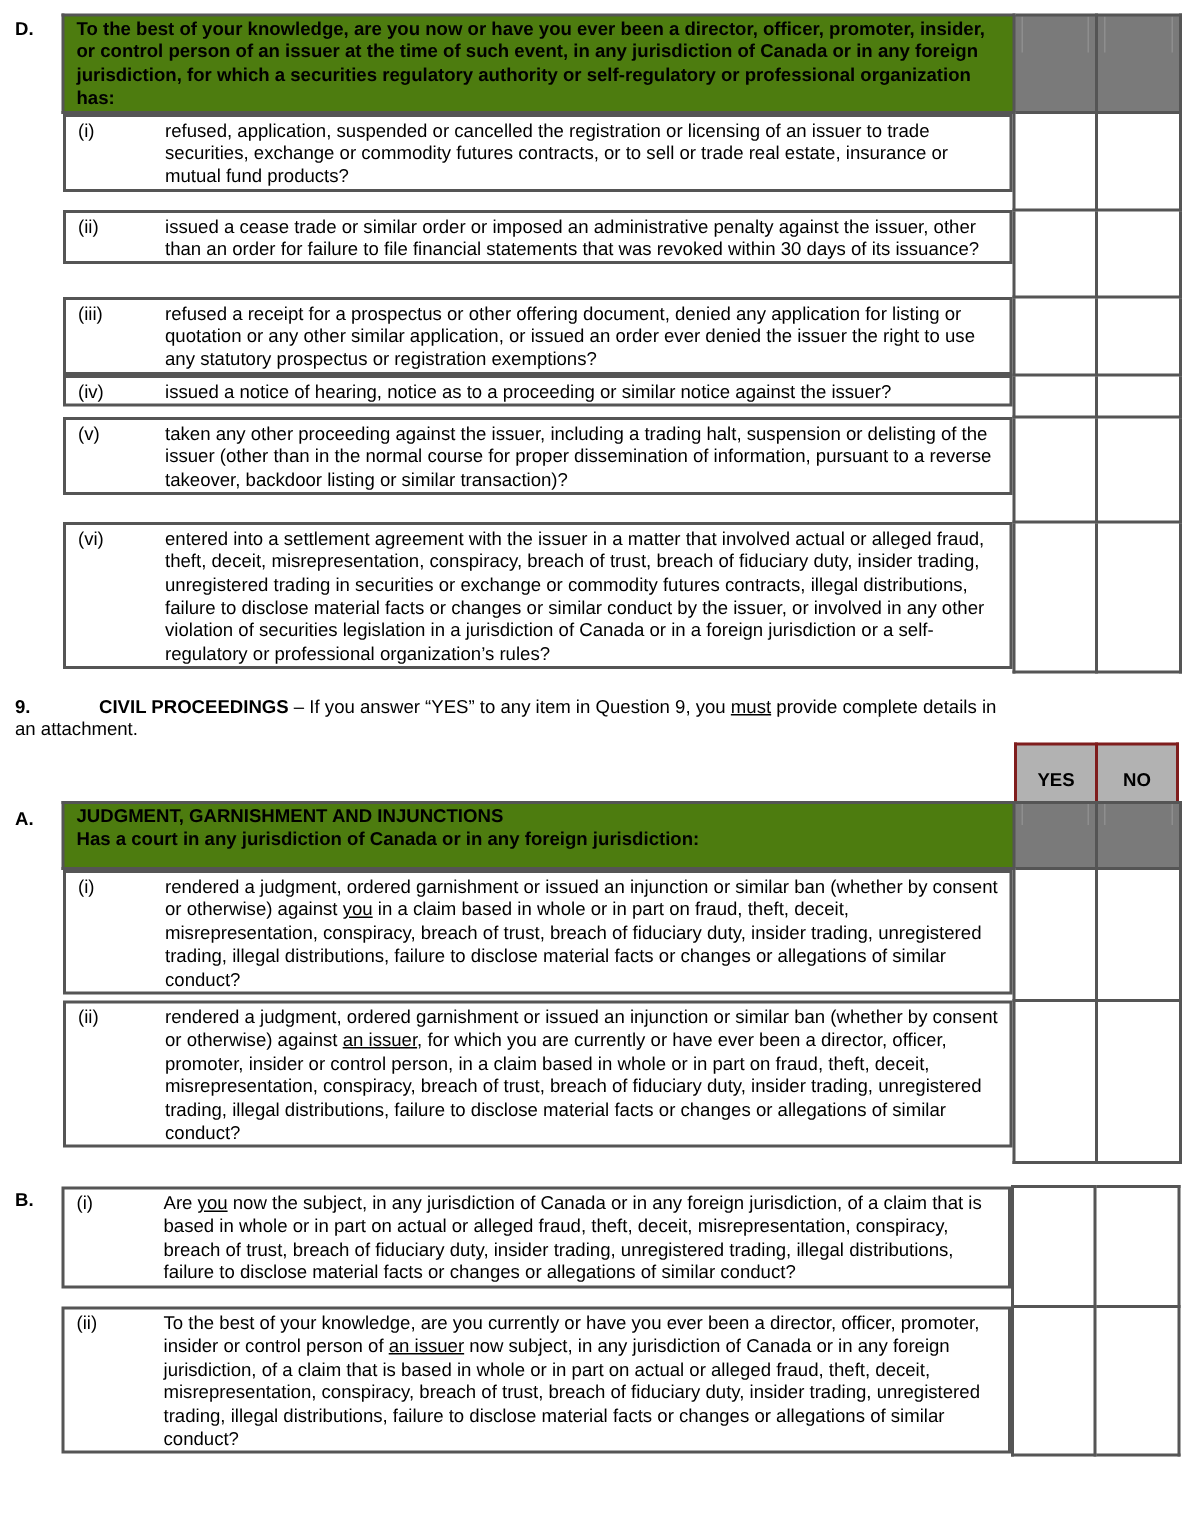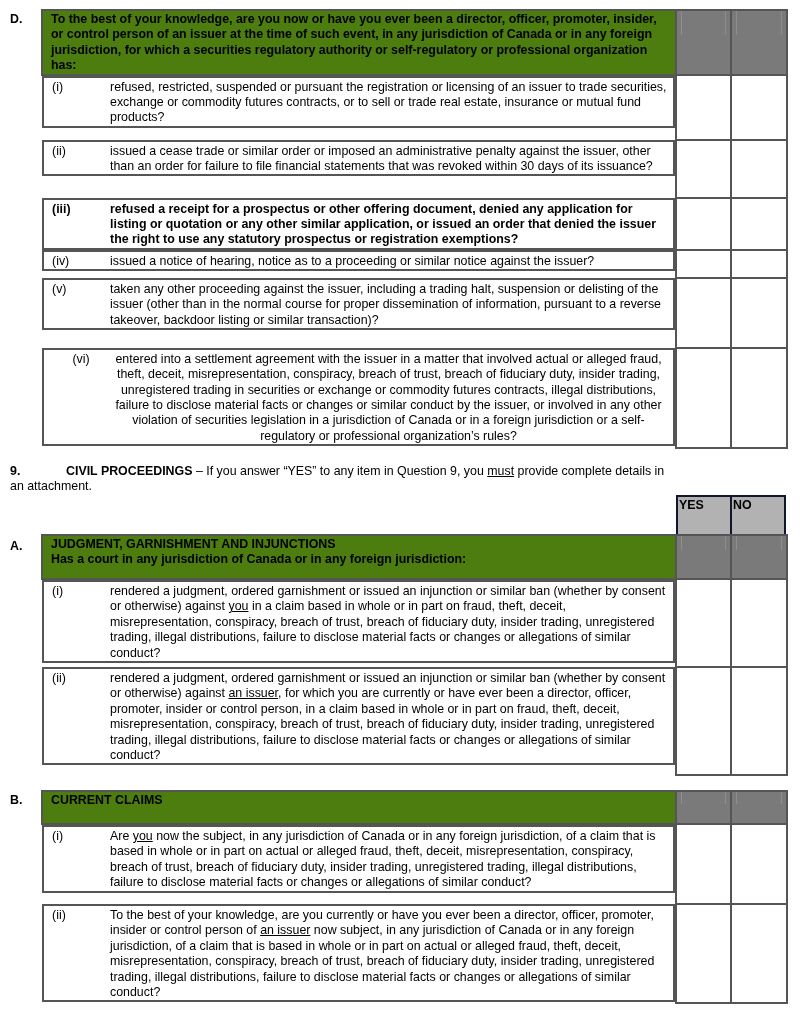--- a/index.html
+++ b/index.html
@@ -37,22 +37,22 @@
     position: absolute; left: 10px; top: 464px; width: 660px;
     font-size: 12.4px; line-height: 15.4px;
   }
   .q9 .num { font-weight: bold; display: inline-block; width: 56px; }
   .q9 .title { font-weight: bold; text-align: right; }
   table.yn {
     position: absolute; left: 676px; top: 495px; width: 110px;
     border-collapse: collapse; table-layout: fixed;
   }
   table.yn td {
-    border: 2px solid #0f172a; background: #b2b2b2; 
-    font-weight: bold; height: 38px; vertical-align: top; padding-top: 1px;
+    border: 2px solid #7f1d1d; background: #b2b2b2; text-align: center;
+    font-weight: bold; height: 38px; vertical-align: top; padding-top: 16px;
   }
 </style>
 </head>
 <body>
 
 <div class="sec-letter" style="top:12px;">D.</div>
 <table class="q" style="top:9px;">
   <colgroup>
       <col class="c-main">
       <col class="c-yes">
@@ -64,58 +64,58 @@
     <td class="hdr-dark">
           <div class="inner" style="height:24px;"></div>
         </td>
     <td class="hdr-dark">
           <div class="inner" style="height:24px;"></div>
         </td>
   </tr>
   <tr style="height:65px;">
     <td class="item-cell">
           <span class="item-num">(i)</span>
-          <span class="item-text">refused, restricted, suspended or pursuant the registration or licensing of an issuer to trade securities, exchange or commodity futures contracts, or to sell or trade real estate, insurance or mutual fund products?</span>
+          <span class="item-text">refused, application, suspended or cancelled the registration or licensing of an issuer to trade securities, exchange or commodity futures contracts, or to sell or trade real estate, insurance or mutual fund products?</span>
         </td>
     <td class="box"></td>
     <td class="box"></td>
   </tr>
   <tr style="height:58px;">
     <td class="item-cell">
           <span class="item-num">(ii)</span>
           <span class="item-text">issued a cease trade or similar order or imposed an administrative penalty against the issuer, other than an order for failure to file financial statements that was revoked within 30 days of its issuance?</span>
         </td>
     <td class="box"></td>
     <td class="box"></td>
   </tr>
-  <tr style="height:40px;font-weight:bold;">
+  <tr style="height:40px;">
     <td class="item-cell">
           <span class="item-num">(iii)</span>
-          <span class="item-text">refused a receipt for a prospectus or other offering document, denied any application for listing or quotation or any other similar application, or issued an order that denied the issuer the right to use any statutory prospectus or registration exemptions?</span>
+          <span class="item-text">refused a receipt for a prospectus or other offering document, denied any application for listing or quotation or any other similar application, or issued an order ever denied the issuer the right to use any statutory prospectus or registration exemptions?</span>
         </td>
     <td class="box"></td>
     <td class="box"></td>
   </tr>
   <tr style="height:28px;margin-left:40px;">
     <td class="item-cell">
           <span class="item-num">(iv)</span>
           <span class="item-text">issued a notice of hearing, notice as to a proceeding or similar notice against the issuer?</span>
         </td>
     <td class="box"></td>
     <td class="box"></td>
   </tr>
   <tr style="height:70px;">
     <td class="item-cell">
           <span class="item-num">(v)</span>
           <span class="item-text">taken any other proceeding against the issuer, including a trading halt, suspension or delisting of the issuer (other than in the normal course for proper dissemination of information, pursuant to a reverse takeover, backdoor listing or similar transaction)?</span>
         </td>
     <td class="box"></td>
     <td class="box"></td>
   </tr>
-  <tr style="height:100px;text-align:center;">
+  <tr style="height:100px;">
     <td class="item-cell">
           <span class="item-num">(vi)</span>
           <span class="item-text">entered into a settlement agreement with the issuer in a matter that involved actual or alleged fraud, theft, deceit, misrepresentation, conspiracy, breach of trust, breach of fiduciary duty, insider trading, unregistered trading in securities or exchange or commodity futures contracts, illegal distributions, failure to disclose material facts or changes or similar conduct by the issuer, or involved in any other violation of securities legislation in a jurisdiction of Canada or in a foreign jurisdiction or a self-regulatory or professional organization’s rules?</span>
         </td>
     <td class="box"></td>
     <td class="box"></td>
   </tr>
 </tbody>
   </table>
 
@@ -171,29 +171,20 @@
   </table>
 
 <div class="sec-letter" style="top:793px;">B.</div>
 <table class="q" style="top:790px;">
   <colgroup>
       <col class="c-main">
       <col class="c-yes">
       <col class="c-no">
     </colgroup>
   <tbody>
-      <tr style="height:33px;">
-    <td class="hdr-main">CURRENT CLAIMS</td>
-    <td class="hdr-dark">
-          <div class="inner" style="height:12px;"></div>
-        </td>
-    <td class="hdr-dark">
-          <div class="inner" style="height:12px;"></div>
-        </td>
-  </tr>
   <tr style="height:80px;">
     <td class="item-cell">
           <span class="item-num">(i)</span>
           <span class="item-text"><span>Are </span><u>you</u><span> now the subject, in any jurisdiction of Canada or in any foreign jurisdiction, of a claim that is based in whole or in part on actual or alleged fraud, theft, deceit, misrepresentation, conspiracy, breach of trust, breach of fiduciary duty, insider trading, unregistered trading, illegal distributions, failure to disclose material facts or changes or allegations of similar conduct?</span></span>
         </td>
     <td class="box"></td>
     <td class="box"></td>
   </tr>
   <tr style="height:99px;">
     <td class="item-cell">

